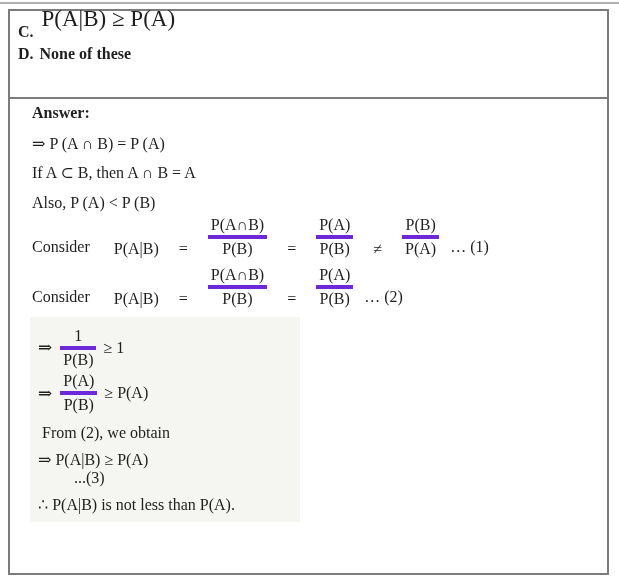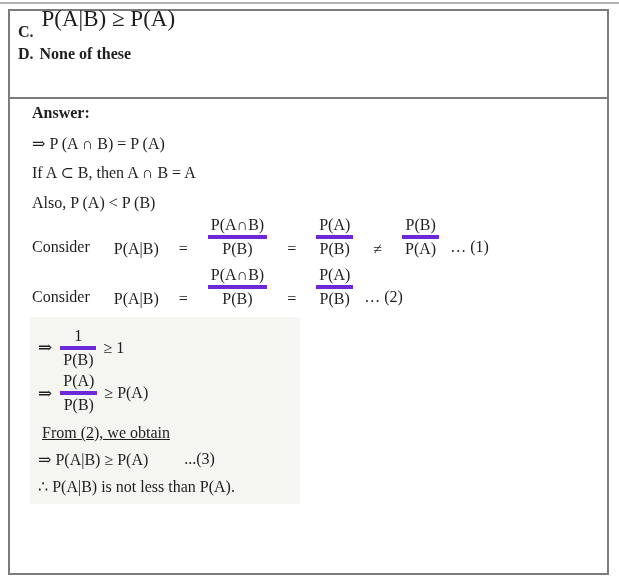--- a/index.html
+++ b/index.html
@@ -72,22 +72,22 @@
   .derivation {
     box-sizing: border-box;
     width: 270px;
     margin: 9px 0 0 -2px;
     padding: 6px 6px 8px 8px;
     background: #f5f5f2;
   }
   .imp-row { display: flex; align-items: center; margin-top: 4px; }
   .imp-row .arrow { margin-right: 8px; font-size: 17px; }
   .imp-row .rel { margin-left: 7px; white-space: nowrap; }
-  .from-line { margin: 10px 0 0 4px; text-decoration: underline; }
-  .result-row { display: flex; margin-top: 8px; }
+  .from-line { margin: 10px 0 0 4px; }
+  .result-row { display: flex; margin-top: 8px; flex-direction: column; }
   .result-tag { margin-left: 36px; }
   .conclusion { margin: 8px 0 0 0; }
   .final-line { margin: 11px 0 0 2px; }
 </style>
 </head>
 <body>
 
 <div class="top-strip"></div>
 
 <div class="doc-table">

